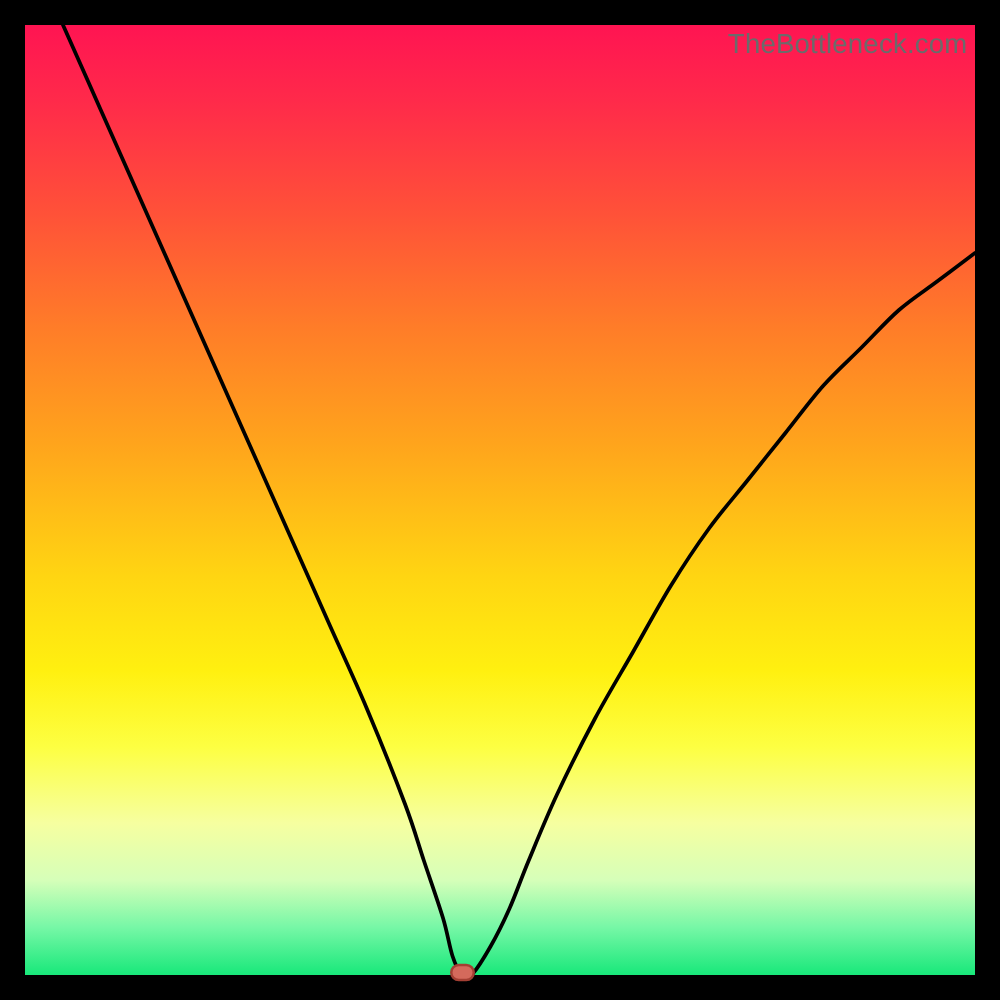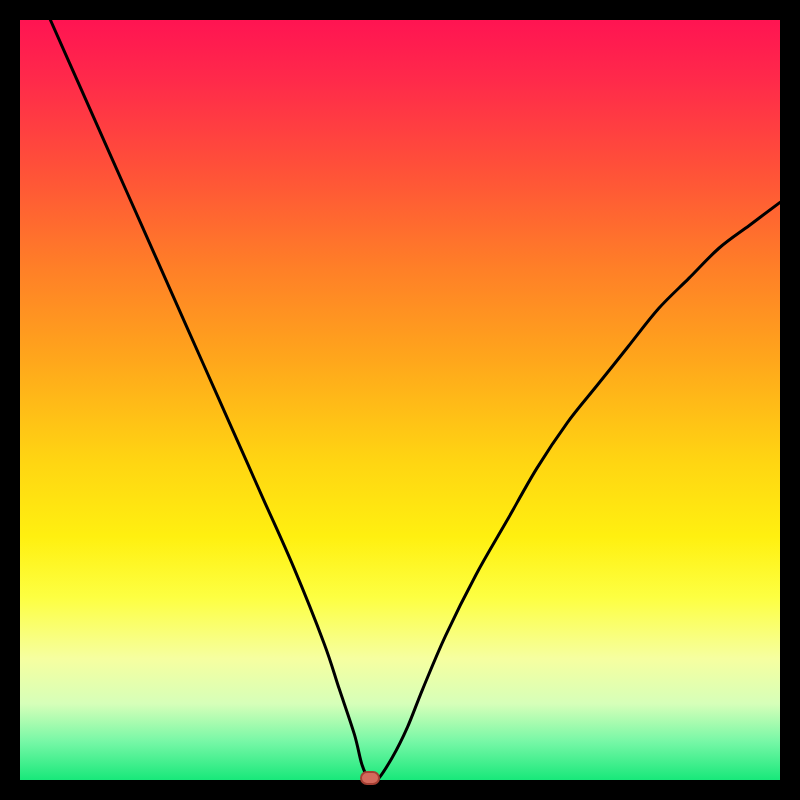--- a/index.html
+++ b/index.html
@@ -72,18 +72,19 @@
     border-radius: 7px;
     box-sizing: border-box;
   }
 </style>
 </head>
 <body>
 
 <div class="frame">
   <div class="plot-area">
     <div class="gradient"></div>
+    <div class="watermark">TheBottleneck.com</div>
     <svg class="curve" viewBox="0 0 760 760" preserveAspectRatio="none">
       <path id="curve-path" fill="none" d="M 30.40 0.00 C 35.47 11.40, 50.67 45.60, 60.80 68.40 C 70.93 91.20, 81.07 114.00, 91.20 136.80 C 101.33 159.60, 111.47 182.40, 121.60 205.20 C 131.73 228.00, 141.87 250.80, 152.00 273.60 C 162.13 296.40, 172.27 319.20, 182.40 342.00 C 192.53 364.80, 202.67 387.60, 212.80 410.40 C 222.93 433.20, 233.07 456.00, 243.20 478.80 C 253.33 501.60, 263.47 523.13, 273.60 547.20 C 283.73 571.27, 296.40 602.93, 304.00 623.20 C 311.60 643.47, 314.13 653.60, 319.20 668.80 C 324.27 684.00, 330.60 701.73, 334.40 714.40 C 338.20 727.07, 339.47 737.20, 342.00 744.80 C 344.53 752.40, 347.07 757.47, 349.60 760.00 C 352.13 762.53, 353.40 763.80, 357.20 760.00 C 361.00 756.20, 367.33 746.07, 372.40 737.20 C 377.47 728.33, 382.53 718.20, 387.60 706.80 C 392.67 695.40, 396.47 684.00, 402.80 668.80 C 409.13 653.60, 416.73 634.60, 425.60 615.60 C 434.47 596.60, 445.87 573.80, 456.00 554.80 C 466.13 535.80, 476.27 519.33, 486.40 501.60 C 496.53 483.87, 506.67 464.87, 516.80 448.40 C 526.93 431.93, 537.07 416.73, 547.20 402.80 C 557.33 388.87, 567.47 377.47, 577.60 364.80 C 587.73 352.13, 597.87 339.47, 608.00 326.80 C 618.13 314.13, 628.27 300.20, 638.40 288.80 C 648.53 277.40, 658.67 268.53, 668.80 258.40 C 678.93 248.27, 689.07 236.87, 699.20 228.00 C 709.33 219.13, 719.47 212.80, 729.60 205.20 C 739.73 197.60, 754.93 186.20, 760.00 182.40" stroke="#000000" stroke-width="3" stroke-linecap="round" stroke-linejoin="round"></path>
     </svg>
     <div id="marker" class="marker" style="left: 339.6px; top: 751px; background: rgb(212, 106, 92); border: 2px solid rgb(164, 63, 51);"></div>
   </div>
 </div>
 
 </body></html>

